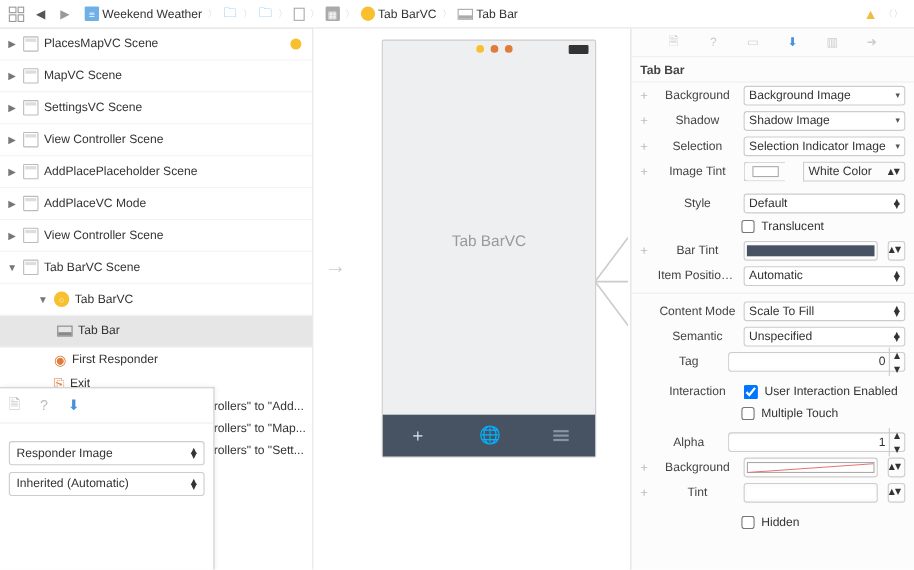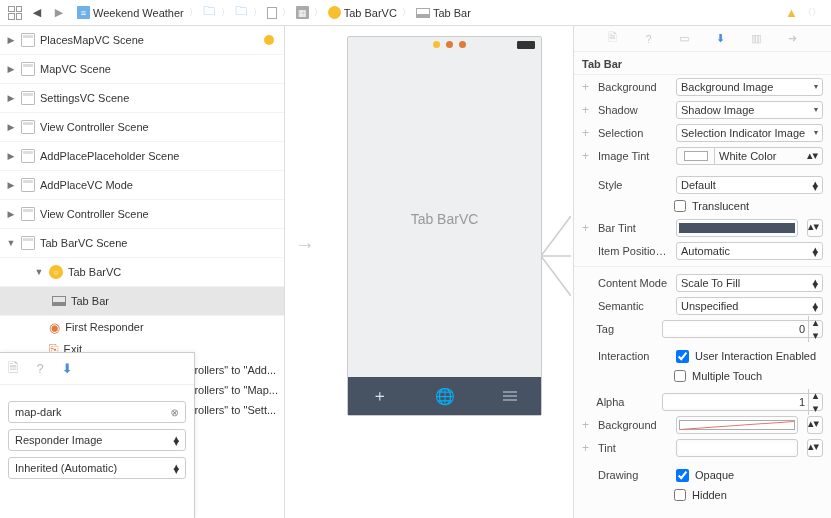--- a/index.html
+++ b/index.html
@@ -69,25 +69,25 @@
   .dev-tabbar .ham div{width:14px;height:2px;background:#8a93a0;}
 
   .right-col { width: 257px; background:#fcfcfc; overflow:hidden;}
   .r-tabs { height: 26px; display:flex;align-items:center;justify-content:center;gap:20px;border-bottom:1px solid #eee;}
   .r-tabs .t{width:16px;height:16px;color:#ccc;display:flex;align-items:center;justify-content:center;}
   .r-tabs .t.active{color:#4a90d9;}
   .section-head{font-weight:600;font-size:11px;padding:6px 8px 4px;color:#444;border-bottom:1px solid #eee;}
   .prop-row{display:flex;align-items:center;height:23px;padding:0 8px;gap:6px;}
   .prop-row .plus{width:10px;color:#bbb;font-size:12px;}
   .prop-row .plus.none{visibility:hidden;}
-  .prop-row label{width:72px;text-align:left;color:#444;white-space:nowrap;overflow:hidden;text-overflow:ellipsis;}
+  .prop-row label{width:72px;text-align:center;color:#444;white-space:nowrap;overflow:hidden;text-overflow:ellipsis;}
   .field{flex:1;height:18px;border:1px solid #ccc;border-radius:3px;display:flex;align-items:center;padding:0 4px;background:#fff;justify-content:space-between;color:#888;font-size:10px;}
   .field .upd{font-size:7px;color:#555;line-height:4px;display:flex;flex-direction:column;}
   .field .chev{font-size:8px;color:#555;}
-  .split{display:flex;gap:0;flex:1;}
+  .split{display:flex;gap:16px;flex:1;}
   .split .sw-box{width:38px;height:18px;border:1px solid #ccc;border-right:none;border-radius:3px 0 0 3px;display:flex;align-items:center;justify-content:center;}
   .split .sw-box .swatch{width:24px;height:10px;background:#fff;border:1px solid #aaa;}
   .split .swatch.noborder{border:none;}
   .split .sel{flex:1;height:18px;border:1px solid #ccc;border-radius:0 3px 3px 0;display:flex;align-items:center;justify-content:space-between;padding:0 4px;font-size:10px;}
   .split.single .sw-box{border-radius:3px;border-right:1px solid #ccc;flex:1;}
   .split.single .sw-box .swatch{flex:1;margin:0 2px;}
   .cb-row{display:flex;align-items:center;height:20px;padding-left: 100px;gap:6px;}
   .cb-row input{width:12px;height:12px;}
   .num{flex:1;height:18px;border:1px solid #ccc;border-radius:3px;display:flex;align-items:center;}
   .num input{flex:1;border:none;text-align:right;padding-right:3px;font-size:11px;outline:none;}
@@ -227,24 +227,20 @@
     </div>
 
     <div class="panel-overlay">
       <div class="panel-row1">
         <span class="ico">🗎</span>
         <span class="ico">?</span>
         <span class="ico active">⬇</span>
       </div>
       <div style="height:10px"></div>
       <div class="combo">
-        <span>map-dark</span>
-        <span class="clr">⊗</span>
-      </div>
-      <div class="combo">
         <span>Responder Image</span>
         <span class="upd">
             <span>▴</span>
             <span>▾</span>
           </span>
       </div>
       <div class="combo">
         <span>Inherited (Automatic)</span>
         <span class="upd">
             <span>▴</span>
@@ -442,25 +438,19 @@
         <span class="plus">+</span>
         <label>Tint</label>
       <div class="split single">
           <div class="sw-box">
             <div class="swatch" style="border:none"></div>
           </div>
         </div>
         <div class="sel" style="flex:0 0 16px;border:1px solid #ccc;border-radius:3px;height:18px;margin-left:3px;justify-content:center"><span class="upd"><span>▴</span><span>▾</span></span></div>
     </div>
     <div style="height:6px"></div>
-    <div class="prop-row" style="height:20px">
-        <span class="plus none">+</span>
-        <label>Drawing</label>
-        <input type="checkbox" checked="" style="">
-        <span>Opaque</span>
-      </div>
     <div class="cb-row">
         <input type="checkbox" style="">
         <span>Hidden</span>
       </div>
 
   </div>
 </div>
 
 </body></html>

